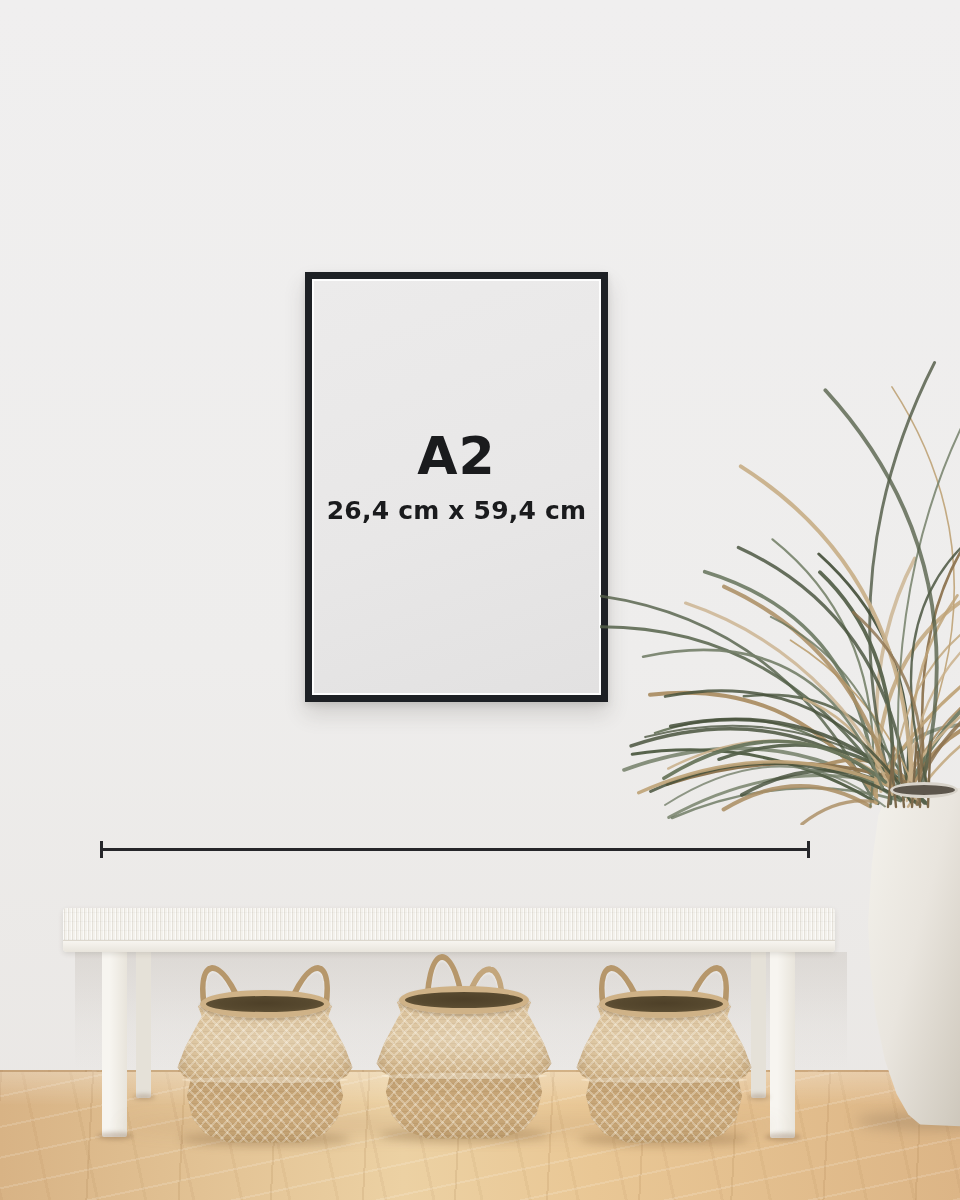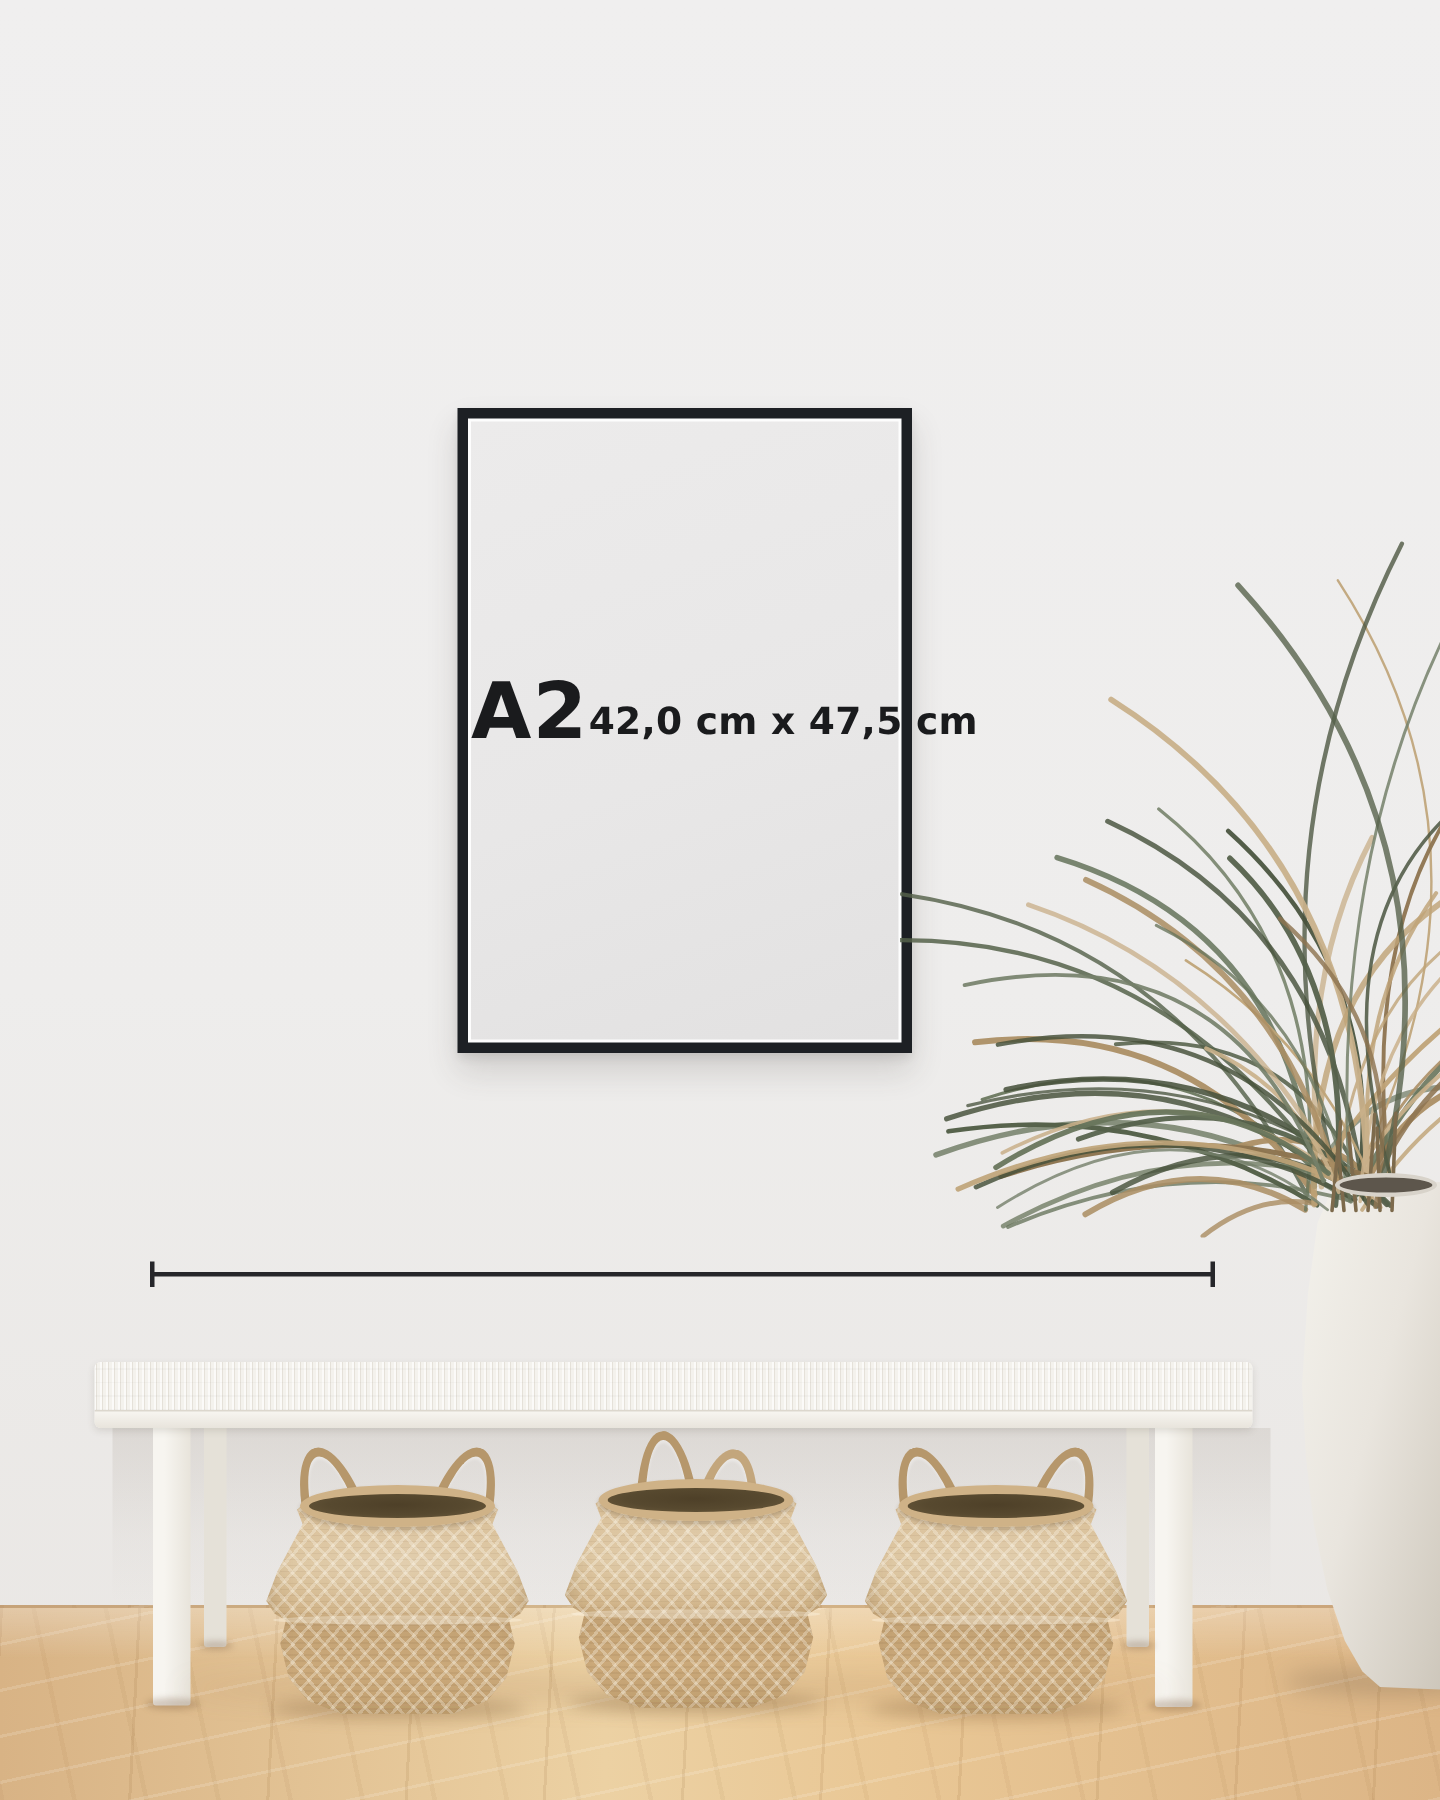--- a/index.html
+++ b/index.html
@@ -19,21 +19,21 @@
       repeating-linear-gradient(78deg, rgba(150,105,55,0.07) 0 3px, rgba(150,105,55,0) 3px 47px),
       linear-gradient(90deg,#d8b385 0%, #ecd1a3 42%, #e9c795 62%, #dcb586 100%);
     border-top:2px solid rgba(150,120,90,0.28); }
   
   .frame { position:absolute; left:305px; top:272px; width:303px; height:430px;
     background:var(--frame,#1d2024); padding:7px;
     box-shadow:0 12px 20px rgba(60,55,50,0.16), 0 3px 6px rgba(60,55,50,0.12); }
   .frame-mat { width:100%; height:100%; background:#fdfdfd; padding:2px; }
   .poster { width:100%; height:100%;
     background:linear-gradient(160deg,#ecebeb 0%, var(--poster,#e8e7e7) 55%, #e2e1e1 100%);
-    display:flex; flex-direction:row; align-items:center; justify-content:flex-start; }
+    display:flex; flex-direction:column; align-items:center; justify-content:center; }
   .poster-size { font-size:52px; font-weight:800; letter-spacing:1px;
     color:var(--text,#1a1b1d); transform:translateY(-12px); }
   .poster-dims { font-size:25px; font-weight:700; letter-spacing:0.2px;
     color:var(--text,#1a1b1d); margin-top:10px; transform:translateY(-12px); white-space:nowrap; }
   
   .scalebar { position:absolute; left:101px; top:836px; width:708px; }
   .scalebar-label { text-align:center; font-size:40px; font-weight:700;
     letter-spacing:2px; color:#1e1f21; }
   .scalebar-line { position:relative; margin-top:12px; height:3px; background:#26262a; }
   .tick { position:absolute; top:-7px; width:3px; height:17px; background:#26262a; }
@@ -104,21 +104,21 @@
 
 <div class="stage">
   <div class="wall"></div>
   <div class="wall-shadow"></div>
   <div class="floor"></div>
 
   <div class="frame">
     <div class="frame-mat">
       <div class="poster">
         <div class="poster-size">A2</div>
-        <div class="poster-dims">42,0 cm x 47,5 cm</div>
+        <div class="poster-dims">26,4 cm x 59,4 cm</div>
       </div>
     </div>
   </div>
 
   <div class="scalebar">
     <div class="scalebar-line">
       <span class="tick left"></span>
       <span class="tick right"></span>
     </div>
   </div>

